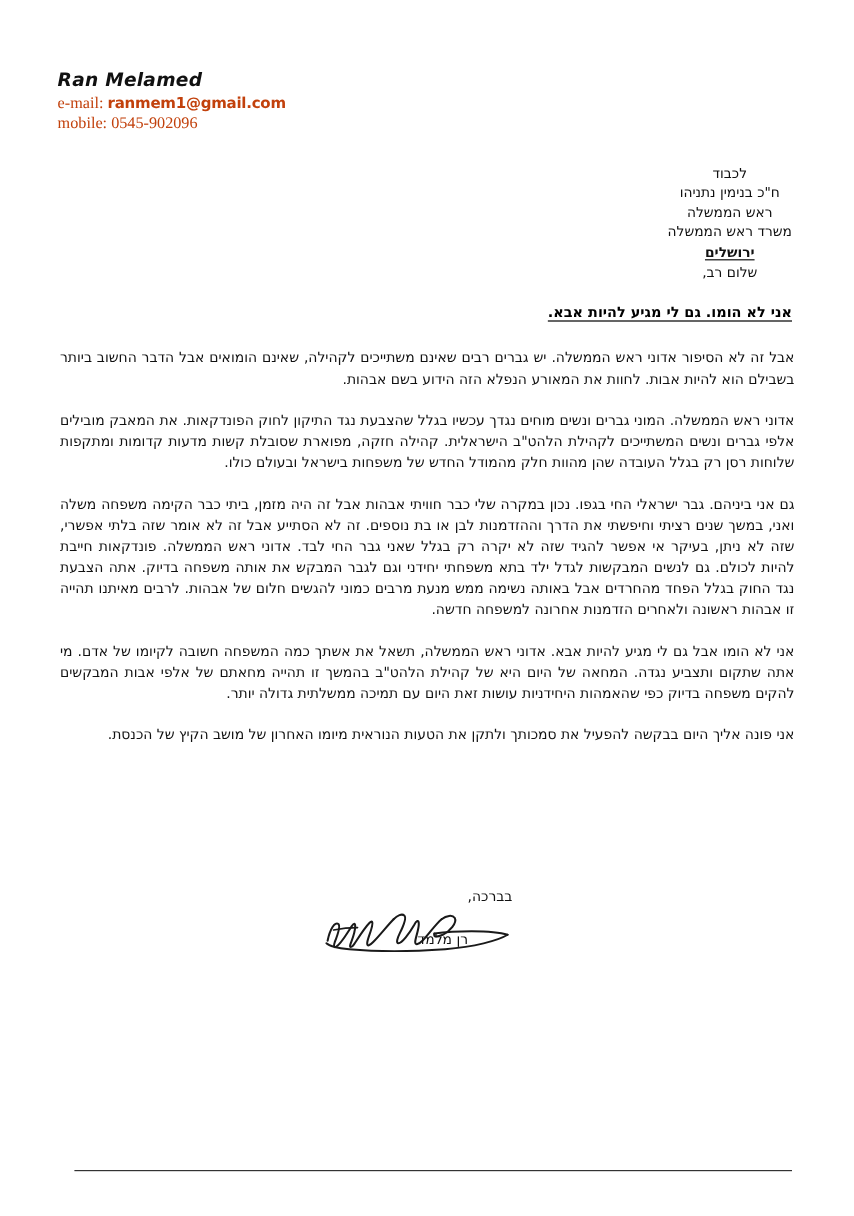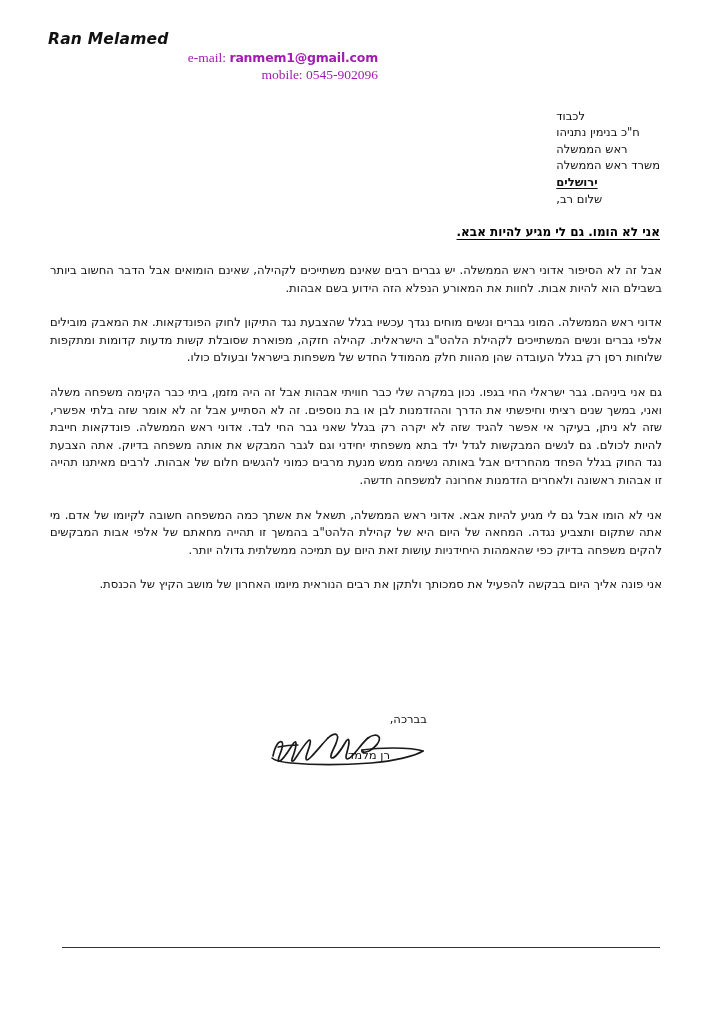--- a/index.html
+++ b/index.html
@@ -16,20 +16,21 @@
     font-family: "Liberation Sans", sans-serif;
     color: #000000;
   }
 
   .page {
     position: absolute;
     inset: 0;
     width: 712px;
     height: 773px;
     background: #ffffff;
+    margin-top: 28px;
   }
 
   
   .letterhead {
     position: absolute;
     left: 48px;
     top: 30px;
     width: 330px;
     text-align: left;
     direction: ltr;
@@ -41,39 +42,38 @@
     font-size: 15.5px;
     letter-spacing: 0.2px;
     line-height: 18px;
     margin-bottom: 2px;
     color: #111;
   }
   .lh-line {
     font-family: "Liberation Serif", serif;
     font-size: 13.5px;
     line-height: 16.5px;
-    color: #a21caf;
+    color: #c2410c;
     white-space: nowrap;
-    text-align: right;
   }
   .lh-label { font-family: "Liberation Serif", serif; }
   .lh-email-value {
     font-family: "DejaVu Sans", sans-serif;
     font-weight: bold;
     font-size: 12.5px;
     letter-spacing: -0.2px;
   }
 
   
   .address-block {
     position: absolute;
     right: 52px;
     top: 108px;
     direction: rtl;
-    text-align: left;
+    text-align: center;
     font-family: "DejaVu Sans", sans-serif;
     font-size: 11.5px;
     line-height: 16.4px;
     color: #111;
   }
   .address-block div { white-space: nowrap; }
   .addr-city {
     font-weight: bold;
     text-decoration: underline;
     text-underline-offset: 2px;
@@ -184,21 +184,21 @@
     <div class="addr-greeting">שלום רב,</div>
   </div>
 
   <div class="subject">אני לא הומו. גם לי מגיע להיות אבא.</div>
 
   <div class="body-area">
     <p class="para">אבל זה לא הסיפור אדוני ראש הממשלה. יש גברים רבים שאינם משתייכים לקהילה, שאינם הומואים אבל הדבר החשוב ביותר בשבילם הוא להיות אבות. לחוות את המאורע הנפלא הזה הידוע בשם אבהות.</p>
     <p class="para">אדוני ראש הממשלה. המוני גברים ונשים מוחים נגדך עכשיו בגלל שהצבעת נגד התיקון לחוק הפונדקאות. את המאבק מובילים אלפי גברים ונשים המשתייכים לקהילת הלהט"ב הישראלית. קהילה חזקה, מפוארת שסובלת קשות מדעות קדומות ומתקפות שלוחות רסן רק בגלל העובדה שהן מהוות חלק מהמודל החדש של משפחות בישראל ובעולם כולו.</p>
     <p class="para">גם אני ביניהם. גבר ישראלי החי בגפו. נכון במקרה שלי כבר חוויתי אבהות אבל זה היה מזמן, ביתי כבר הקימה משפחה משלה ואני, במשך שנים רציתי וחיפשתי את הדרך וההזדמנות לבן או בת נוספים. זה לא הסתייע אבל זה לא אומר שזה בלתי אפשרי, שזה לא ניתן, בעיקר אי אפשר להגיד שזה לא יקרה רק בגלל שאני גבר החי לבד. אדוני ראש הממשלה. פונדקאות חייבת להיות לכולם. גם לנשים המבקשות לגדל ילד בתא משפחתי יחידני וגם לגבר המבקש את אותה משפחה בדיוק. אתה הצבעת נגד החוק בגלל הפחד מהחרדים אבל באותה נשימה ממש מנעת מרבים כמוני להגשים חלום של אבהות. לרבים מאיתנו תהייה זו אבהות ראשונה ולאחרים הזדמנות אחרונה למשפחה חדשה.</p>
     <p class="para">אני לא הומו אבל גם לי מגיע להיות אבא. אדוני ראש הממשלה, תשאל את אשתך כמה המשפחה חשובה לקיומו של אדם. מי אתה שתקום ותצביע נגדה. המחאה של היום היא של קהילת הלהט"ב בהמשך זו תהייה מחאתם של אלפי אבות המבקשים להקים משפחה בדיוק כפי שהאמהות היחידניות עושות זאת היום עם תמיכה ממשלתית גדולה יותר.</p>
-    <p class="para">אני פונה אליך היום בבקשה להפעיל את סמכותך ולתקן את רבים הנוראית מיומו האחרון של מושב הקיץ של הכנסת.</p>
+    <p class="para">אני פונה אליך היום בבקשה להפעיל את סמכותך ולתקן את הטעות הנוראית מיומו האחרון של מושב הקיץ של הכנסת.</p>
   </div>
 
   <div class="signoff">בברכה,</div>
 
   <div class="sig-wrap">
     <svg width="170" height="46" viewBox="0 0 170 46" fill="none" xmlns="http://www.w3.org/2000/svg" aria-hidden="true">
       <path d="M8 30 C10 20, 14 14, 17 16 C19 18, 16 26, 14 31 C13 34, 13 36, 15 35 C19 33, 24 24, 28 18 C30 15, 31 15, 31 18 C31 23, 28 30, 27 33 C26 36, 28 36, 30 33 C34 27, 39 19, 43 15 C45 13, 46 14, 45 18 C44 23, 41 29, 41 32 C41 35, 43 34, 46 31 C52 25, 58 17, 63 12" stroke="#1a1a1a" stroke-width="1.7" stroke-linecap="round" stroke-linejoin="round"></path>
       <path d="M63 12 C66 9, 70 7, 72 9 C74 11, 71 18, 68 24 C66 28, 65 32, 67 32 C70 32, 76 24, 80 17 C82 13, 84 12, 84 16 C84 21, 81 28, 81 31 C81 34, 84 33, 87 30 C92 25, 98 16, 103 12" stroke="#1a1a1a" stroke-width="1.7" stroke-linecap="round" stroke-linejoin="round"></path>
       <path d="M103 12 C107 9, 112 8, 114 11 C116 15, 110 22, 104 25 C99 27, 96 27, 97 24" stroke="#1a1a1a" stroke-width="1.7" stroke-linecap="round" stroke-linejoin="round"></path>
       <path d="M97 24 C104 23, 116 22, 128 22 C140 22, 152 23, 158 25" stroke="#1a1a1a" stroke-width="1.7" stroke-linecap="round" stroke-linejoin="round"></path>

